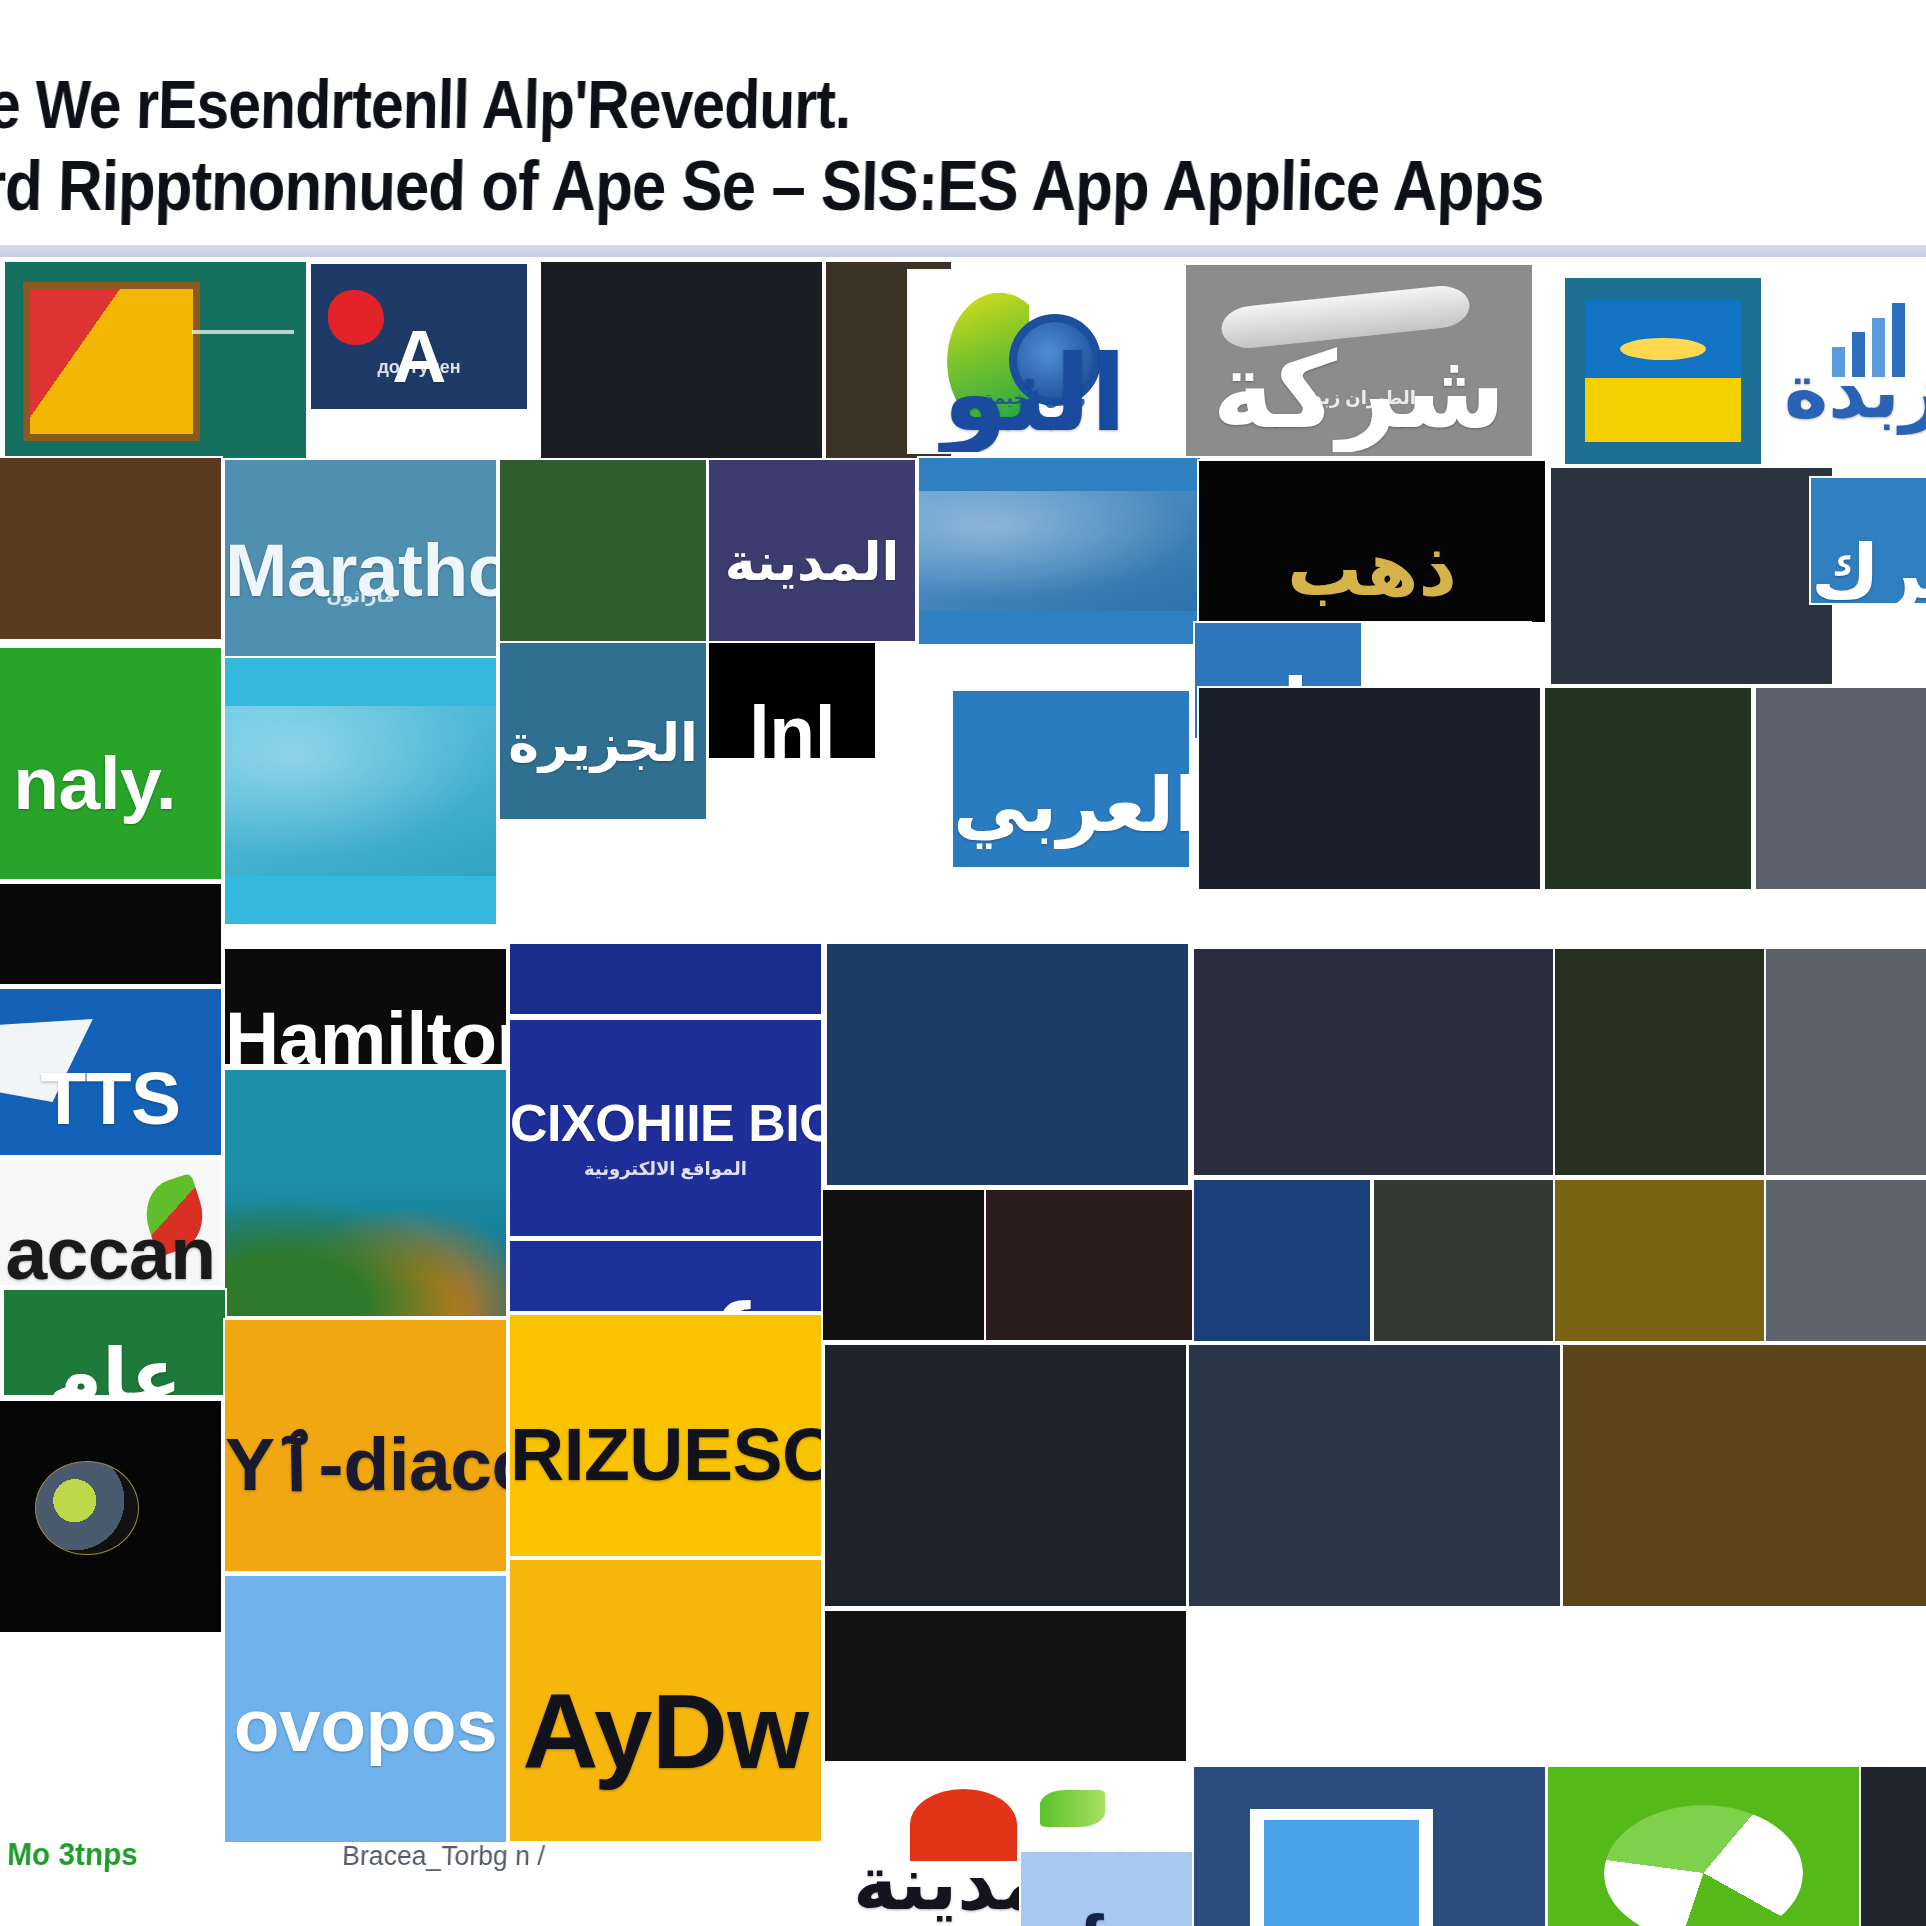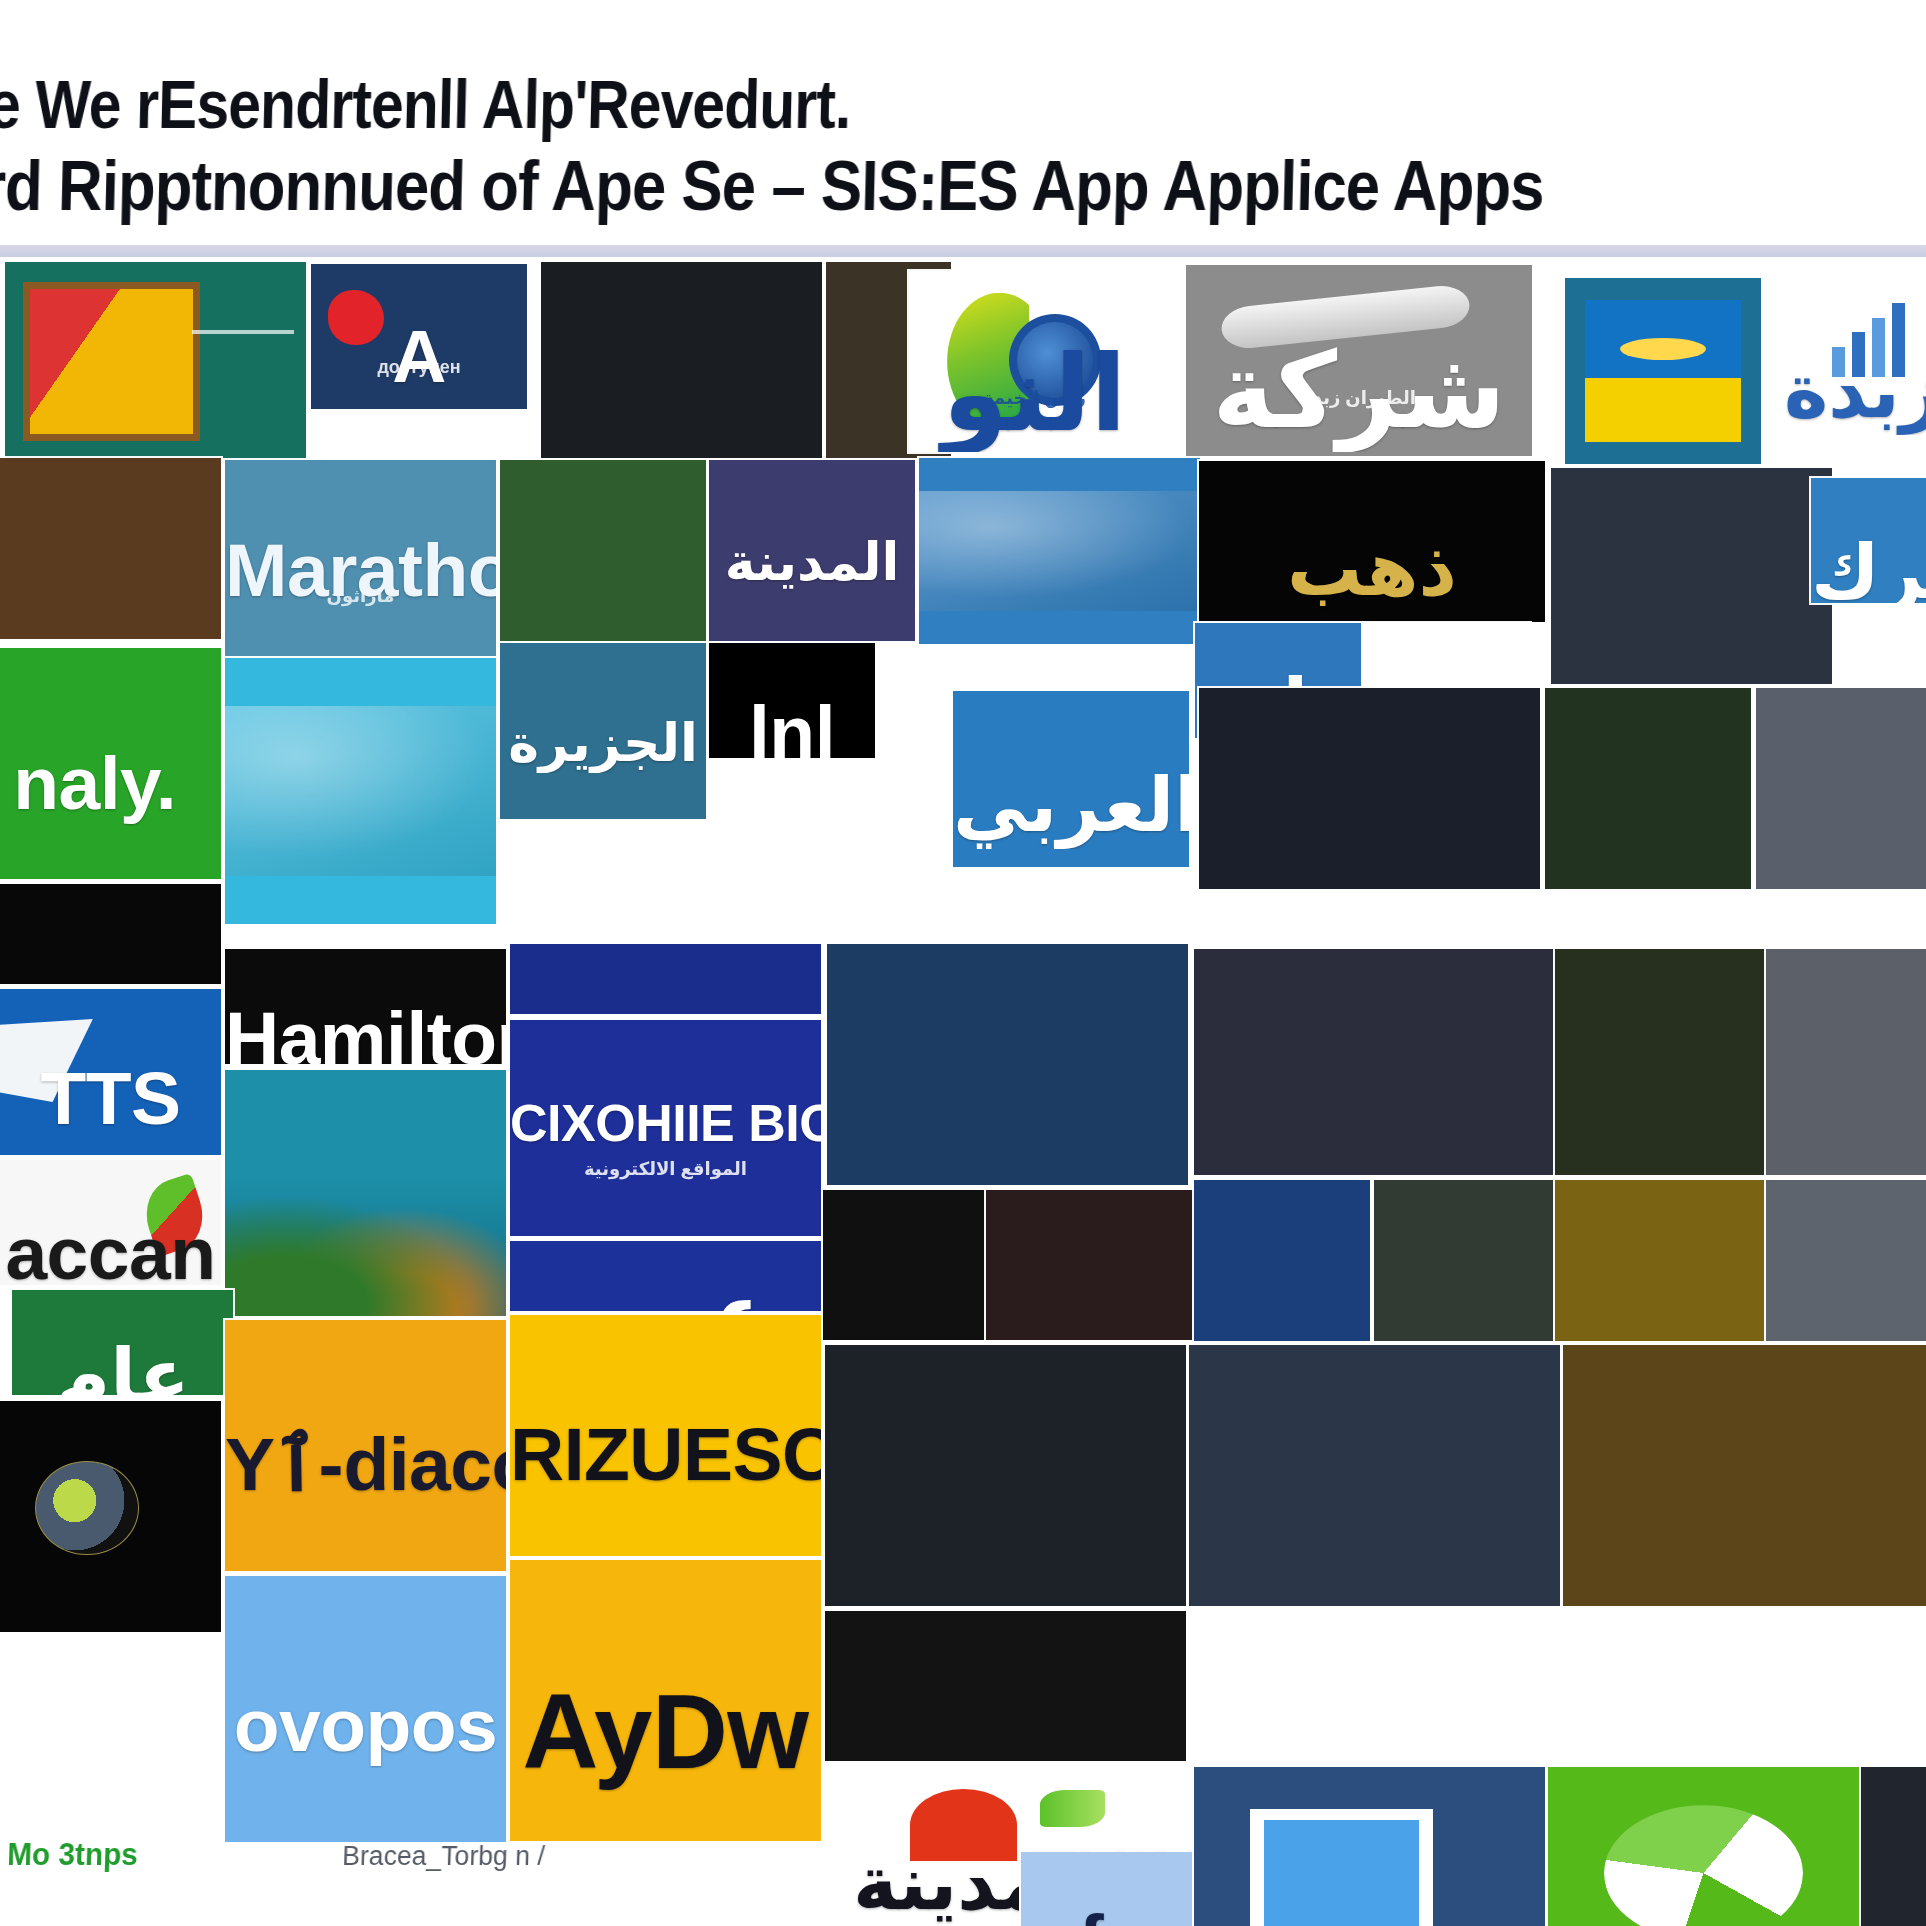--- a/index.html
+++ b/index.html
@@ -201,21 +201,21 @@
       <div class="tile photo gray" style="left: 1766px; top: 692px; width: 161px; height: 226px; background: rgb(91, 96, 105);"></div>
       <div class="tile photo dark" style="left: 823px; top: 933px; width: 161px; height: 150px; background: rgb(16, 16, 16);"></div>
       <div class="tile photo blue" style="left: 1194px; top: 923px; width: 176px; height: 161px; background: rgb(27, 63, 122);"></div>
       <div class="tile photo green" style="left: 1374px; top: 923px; width: 181px; height: 161px; background: rgb(49, 58, 51);"></div>
       <div class="tile photo warm" style="left: 1555px; top: 923px; width: 211px; height: 161px; background: rgb(122, 99, 18);"></div>
       <div class="tile photo gray" style="left: 1766px; top: 923px; width: 161px; height: 161px; background: rgb(94, 100, 109);"></div>
       <div class="tile" style="left: 0px; top: 903px; width: 221px; height: 125px; background: rgb(247, 247, 247);">
         <div style="position: absolute; right: 8%; top: 16%; width: 26%; height: 56%; background: linear-gradient(150deg, rgb(95, 191, 42) 0px, rgb(95, 191, 42) 46%, rgb(217, 48, 36) 46%, rgb(217, 48, 36) 100%); border-radius: 58% 10%; transform: rotate(-18deg);"></div>
         <div class="lbl xl softtext" style="color: rgb(26, 26, 26); top: 40%;">accan</div>
       </div>
-      <div class="tile" style="left: 12px; top: 1033px; width: 221px; height: 105px; background: rgb(29, 122, 58);">
+      <div class="tile" style="left: 4px; top: 1033px; width: 221px; height: 105px; background: rgb(29, 122, 58);">
         <div class="lbl xl softtext" style="color: rgb(255, 255, 255); top: 40%;">عام</div>
       </div>
       <div class="tile" style="left: 0px; top: 1144px; width: 221px; height: 231px; background: rgb(6, 6, 6);">
         <div style="position: absolute; left: 16%; top: 26%; width: 46%; height: 40%; border-radius: 50%; background: radial-gradient(circle at 38% 42%, rgb(188, 217, 74) 0px, rgb(188, 217, 74) 26%, rgb(74, 90, 110) 26%, rgb(74, 90, 110) 60%, rgb(17, 17, 17) 60%); border: 1.5px solid rgb(154, 141, 66);"></div>
       </div>
       <div class="tile" style="left: 225px; top: 1063px; width: 281px; height: 251px; background: rgb(240, 167, 18);">
         <div class="lbl xl softtext" style="color: rgb(26, 26, 46); top: 40%;">Yٱ-diaco</div>
       </div>
       <div class="tile" style="left: 225px; top: 1319px; width: 281px; height: 266px; background: rgb(111, 178, 236);">
         <div class="lbl xl softtext" style="color: rgb(255, 255, 255); top: 40%;">ovopos</div>

